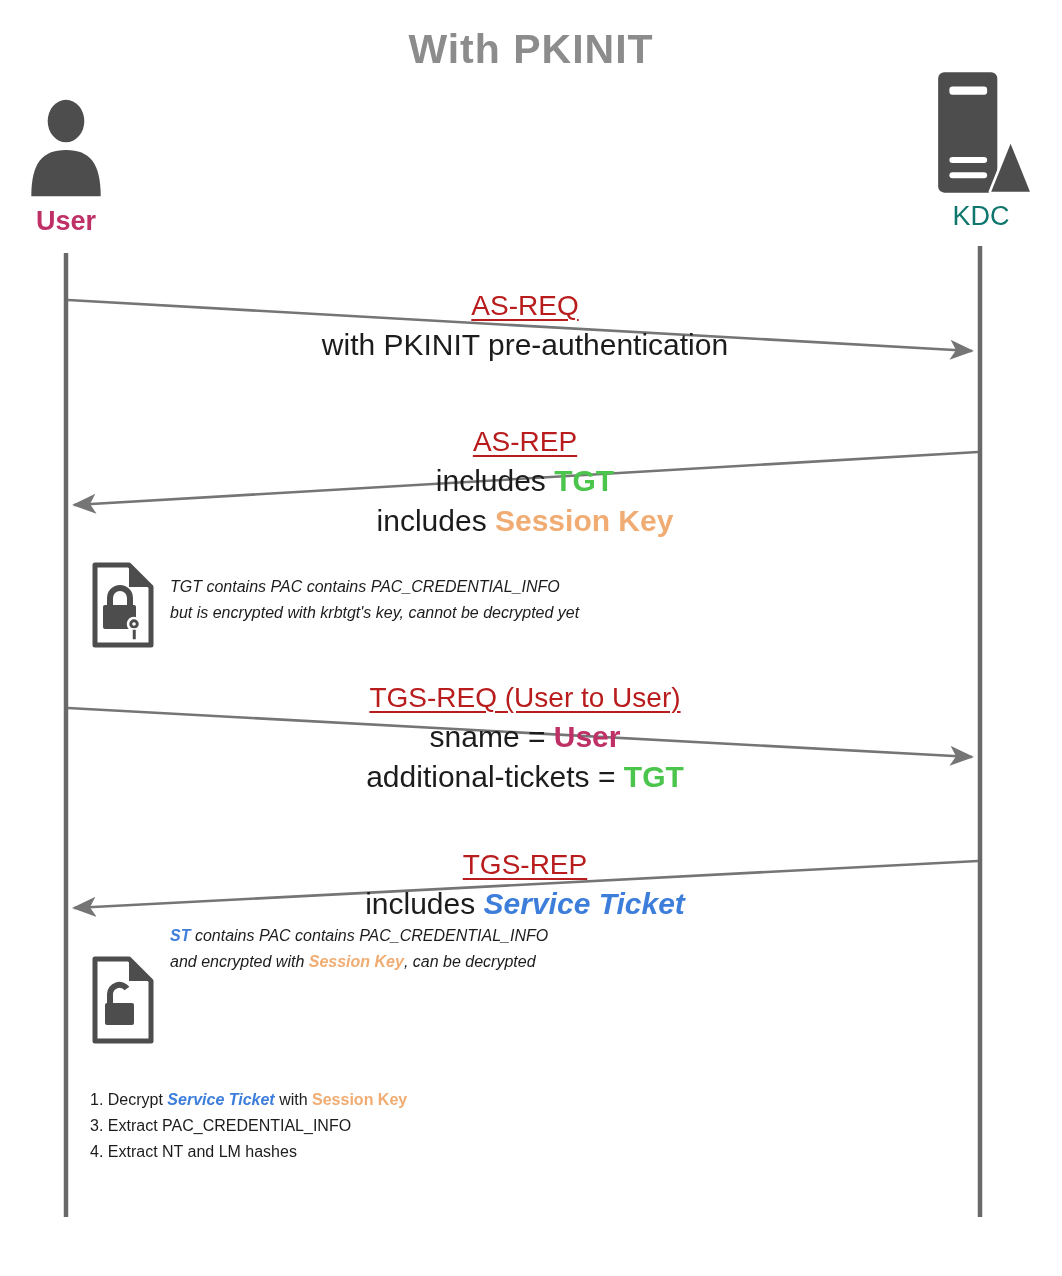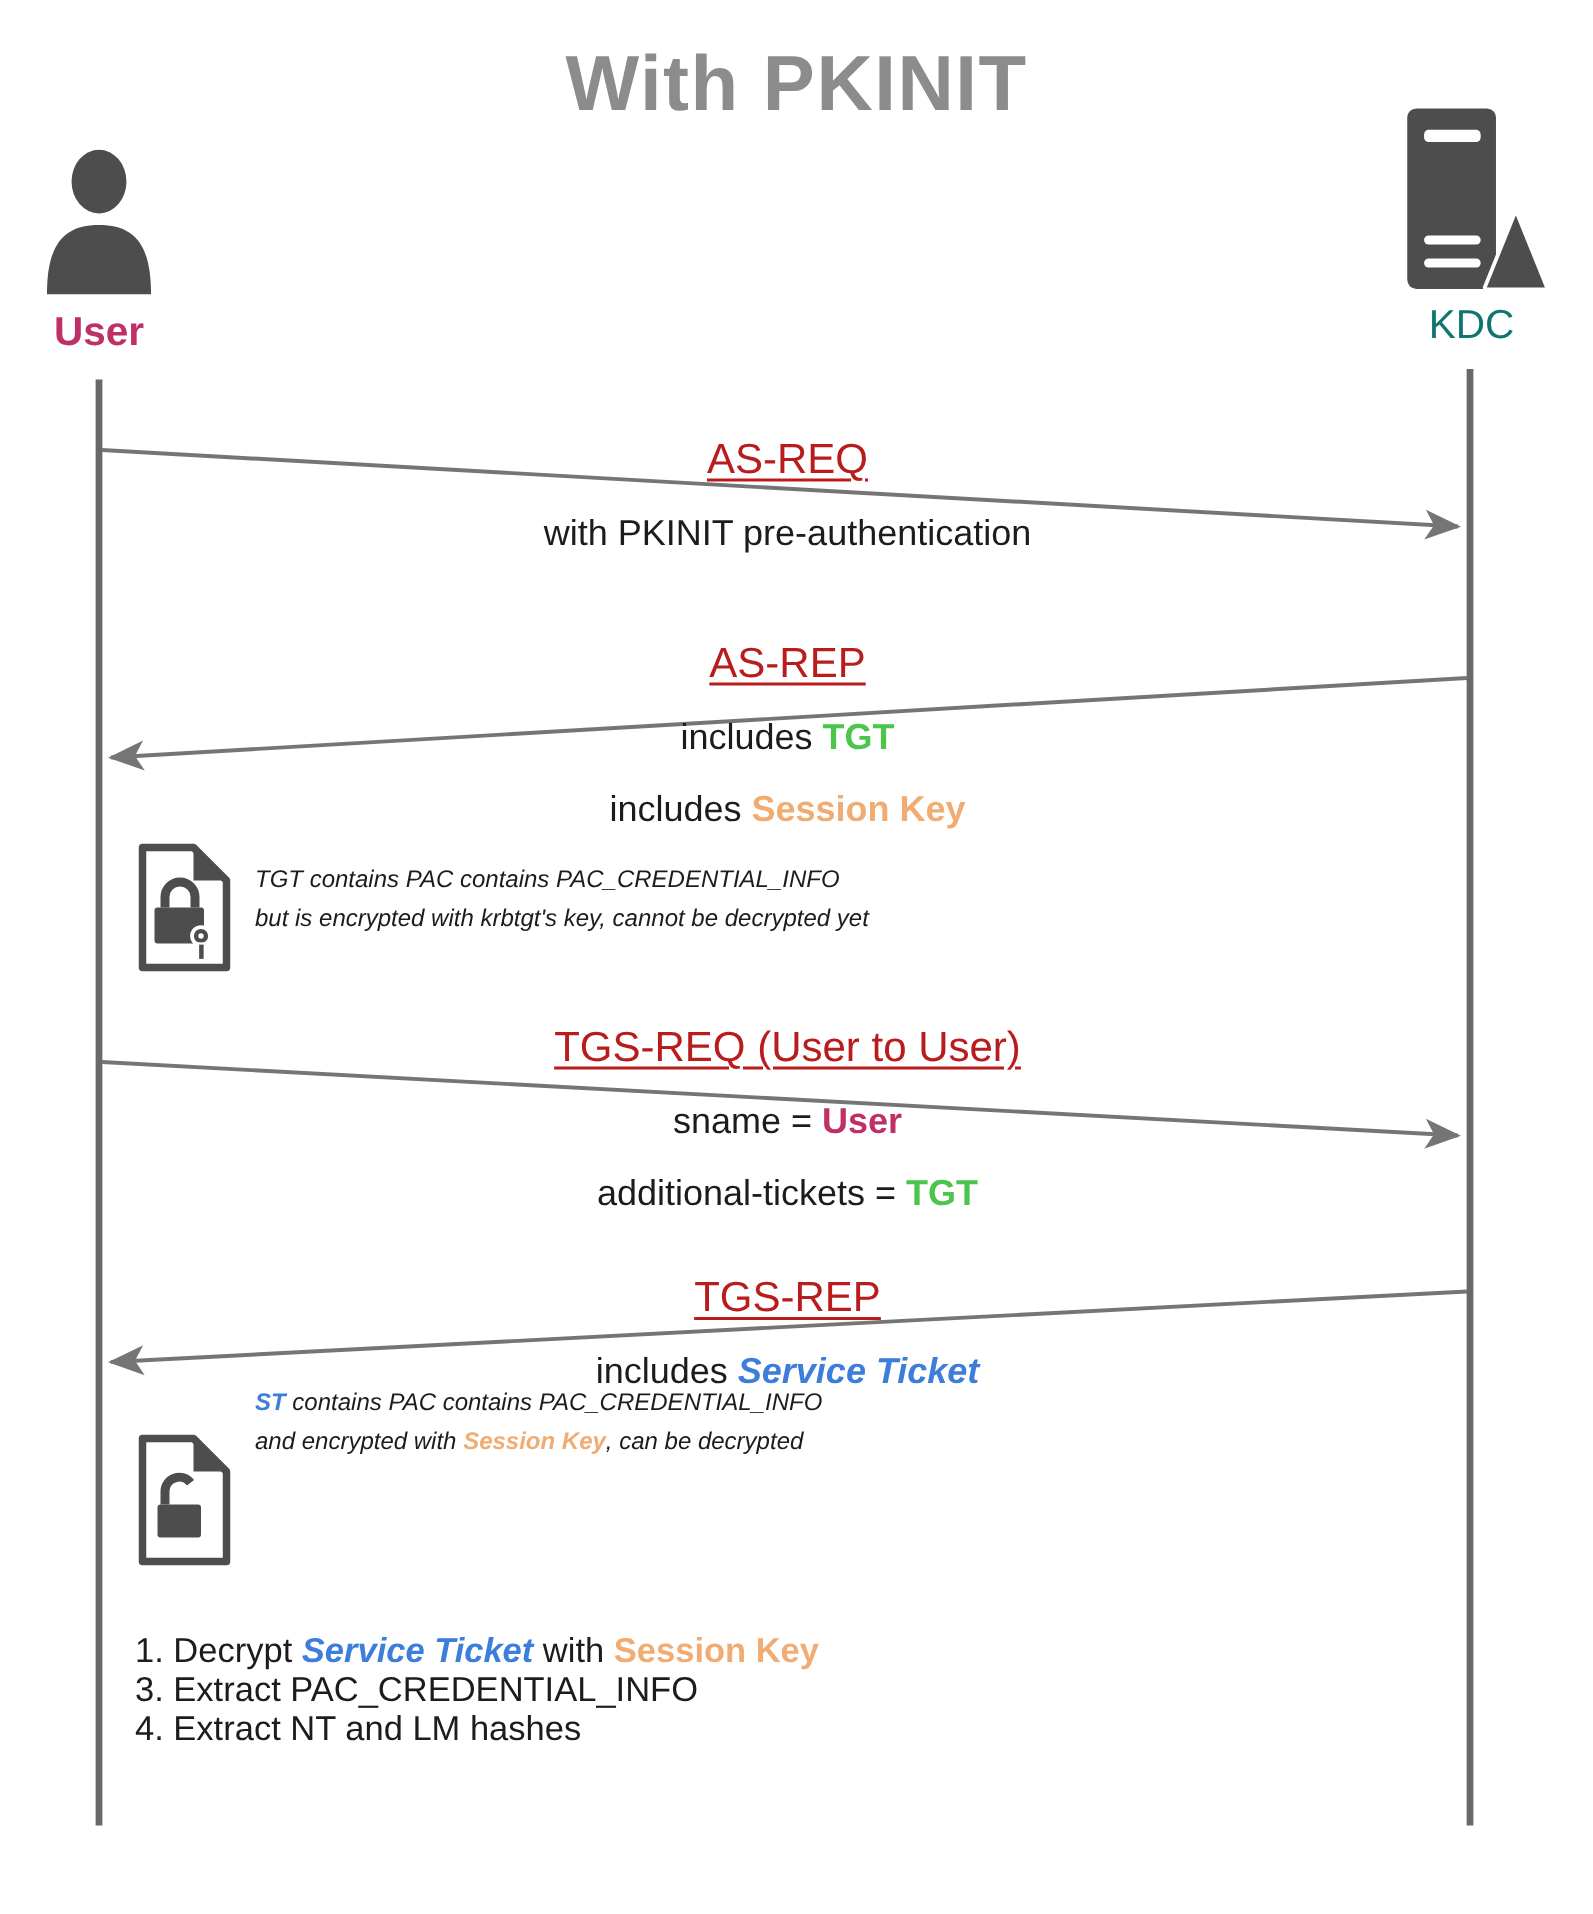--- a/index.html
+++ b/index.html
@@ -4,47 +4,47 @@
 <style>
   html,body{margin:0;padding:0;background:#ffffff;}
   #canvas{
     position:relative;width:1062px;height:1276px;background:#ffffff;
     font-family:"Liberation Sans","DejaVu Sans",sans-serif;color:#1c1c1c;overflow:hidden;
   }
   .abs{position:absolute;}
   #lines-svg{position:absolute;left:0;top:0;width:1062px;height:1276px;z-index:1;}
   .txt{position:absolute;z-index:2;}
 
-  #title{top:26px;left:0;width:100%;text-align:center;font-size:52px;font-weight:bold;
+  #title{top:26px;left:0;width:100%;text-align:center;font-size:41px;font-weight:bold;
          color:var(--title-gray,#8c8c8c);letter-spacing:1px;}
 
   .actor-label{font-size:27px;text-align:center;}
   #user-label{left:0;top:206px;width:132px;font-weight:bold;color:var(--user-pink,#bf3166);}
   #kdc-label{left:921px;top:201px;width:120px;font-weight:500;color:#0f766e;}
 
   .msg-block{left:160px;width:730px;text-align:center;}
   .msg-title{font-size:28px;color:#b91c1c;display:inline-block;
              text-decoration:underline;text-decoration-thickness:2px;text-underline-offset:4px;}
-  .msg-line{font-size:24px;margin-top:20px;color:#1c1c1c;}
+  .msg-line{font-size:30px;margin-top:6px;color:#1c1c1c;}
   #as-req{top:290px;}
   #as-rep{top:426px;}
   #tgs-req{top:682px;}
   #tgs-rep{top:849px;}
 
   .v-green{color:var(--tgt-green,#4bc54b);font-weight:bold;}
   .v-orange{color:var(--session-orange,#f0ac72);font-weight:bold;}
   .v-blue{color:var(--ticket-blue,#3d7edb);font-weight:bold;font-style:italic;}
   .v-pink{color:var(--user-pink,#bf3166);font-weight:bold;}
 
   .note-text{font-size:16px;font-style:italic;line-height:26px;color:#1c1c1c;}
   #note1-text{left:170px;top:574px;}
   #note2-text{left:170px;top:923px;}
   .note-icon{z-index:2;}
 
-  #steps{left:90px;top:1087px;font-size:23px;line-height:26px;color:#1c1c1c;}
+  #steps{left:90px;top:1087px;font-size:16px;line-height:26px;color:#1c1c1c;}
 </style>
 </head>
 <body>
 
 <div id="canvas">
 
   <svg id="lines-svg" viewBox="0 0 1062 1276">
     <defs>
       <marker id="arrowhead" markerWidth="26" markerHeight="22" refX="22" refY="10" orient="auto" markerUnits="userSpaceOnUse">
         <path d="M0,0 L24,10 L0,20 L6,10 Z" fill="#757575"></path>

